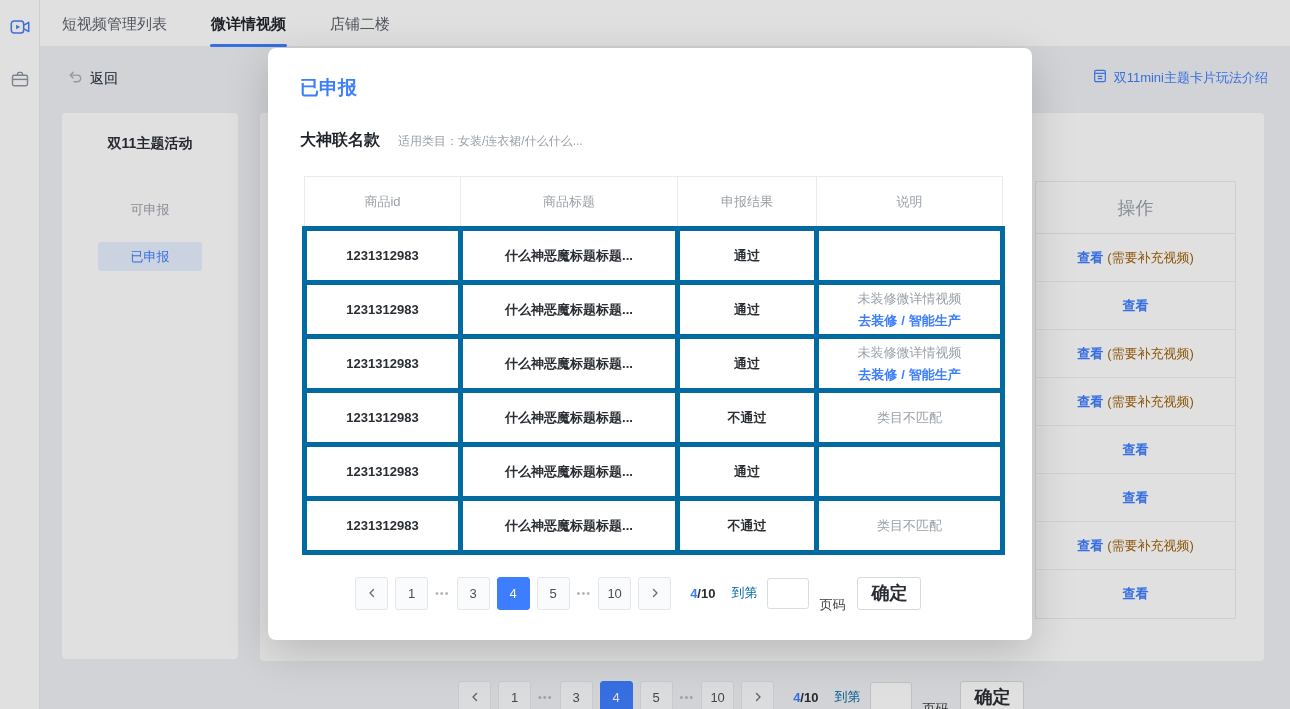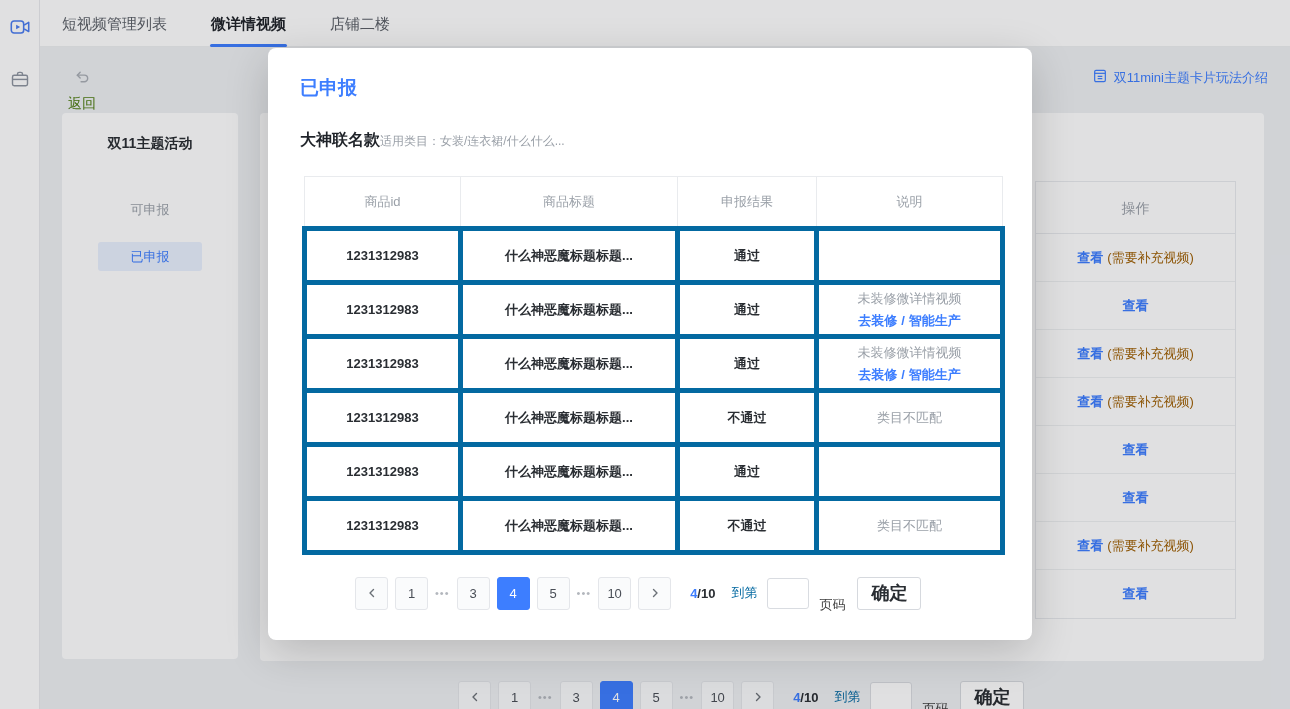--- a/index.html
+++ b/index.html
@@ -17,37 +17,37 @@
   .topbar{ position:absolute; left:40px; top:0; right:0; height:47px; background:#fff;
            border-bottom:1px solid #edeff1; display:flex; 
            padding-left:22px; gap:44px; z-index:1; }
   .tab{ font-size:15px; color:#5c6168; height:47px; line-height:47px; position:relative; cursor:pointer; }
   .tab.active{ color:#1f2329; font-weight:bold; }
   .tab.active::after{ content:""; position:absolute; left:-1px; right:-1px; bottom:0;
                       height:3px; background:#3d7eff; border-radius:2px; }
 
   
   .back-btn{ position:absolute; left:68px; top:70px; display:flex; align-items:center;
-             gap:7px; color:#4d7c0f; font-size:14px; cursor:pointer;flex-direction:column; }
+             gap:7px; color:#0f172a; font-size:14px; cursor:pointer; }
   .help-link{ position:absolute; right:22px; top:68px; display:flex; align-items:center;
               gap:6px; color:#3d7eff; font-size:13px; cursor:pointer; }
 
   .activity-panel{ position:absolute; left:62px; top:113px; width:176px; height:546px;
                    background:#fff; border-radius:4px; text-align:center; }
   .panel-title{ margin-top:22px; font-size:14px; font-weight:bold; color:#2a2e33; }
   .filter-available{ margin-top:48px; font-size:13px; color:#9ba1a9; cursor:pointer; }
   .filter-declared{ margin:23px auto 0; width:104px; height:29px; line-height:29px;
                     background:#e9f0fe; color:#3d7eff; font-size:13px; border-radius:3px; cursor:pointer; }
 
   .ops-panel{ position:absolute; left:260px; top:113px; width:1004px; height:548px;
               background:#fff; border-radius:4px; }
   .ops-table{ position:absolute; left:775px; top:68px; width:201px;
               border:1px solid #e9ebee; background:#fff; }
   .ops-header{ height:52px; line-height:52px; text-align:center; color:#9aa0a8;
-               font-size:14px; border-bottom:1px solid #e9ebee; }
+               font-size:18px; border-bottom:1px solid #e9ebee; }
   .ops-row{ height:48px; display:flex; align-items:center; justify-content:center;
             gap:4px; border-bottom:1px solid #eef0f2; font-size:13px; white-space:nowrap; }
   .ops-row:last-child{ border-bottom:none; }
   .view-link{ color:#3d7eff; font-weight:bold; cursor:pointer; }
   .view-extra{ color:#a16207; }
 
   
   .pagination{ display:flex; align-items:center; font-size:13px; color:#60656c; }
   .pg-btn{ min-width:33px; height:33px; border:1px solid #e4e6ea; background:#fafbfc;
            border-radius:3px; display:flex; align-items:center; justify-content:center;
@@ -64,21 +64,21 @@
   .confirm-btn{ margin-left:12px; height:33px; padding:0 13px; border:1px solid #d6d9de;
                 background:#fff; border-radius:3px; font-weight:bold; color:#2a2e33;
                 font-size:18px; cursor:pointer; font-family:inherit; }
   .bottom-pagination{ position:absolute; left:458px; top:676px; }
 
   
   .overlay{ position:absolute; inset:0; background:rgba(15,18,24,0.13); z-index:5; }
   .modal{ position:absolute; left:268px; top:48px; width:764px; height:592px; background:#fff;
           border-radius:8px; box-shadow:0 12px 44px rgba(0,0,0,0.18); z-index:10; }
   .modal-title{ position:absolute; left:32px; top:27px; font-size:19px; font-weight:bold; color:#3d7eff; }
-  .modal-sub{ position:absolute; left:32px; top:82px; display:flex; align-items:baseline; gap:0; }
+  .modal-sub{ position:absolute; left:32px; top:82px; display:flex; align-items:baseline; gap:18px; }
   .product-name{ font-size:16px; font-weight:bold; color:#1f2329; }
   .category{ font-size:12px; color:#9aa0a8; }
   .modal-table{ position:absolute; left:34px; top:128px; width:698px;
                 border-collapse:collapse; table-layout:fixed; }
   .modal-table th{ height:52px; font-weight:normal; color:#9aa0a8; font-size:13px;
                    border:1px solid #e9ebee; text-align:center; }
   .modal-table td{ height:54px; border:5px solid #0369a1; text-align:center;
                    font-size:13px; color:#2a2e33; }
   .cell-id, .cell-title{ font-weight:bold; color:#23262b; }
   .result-pass{ font-weight:bold; color:#2a2e33; }

